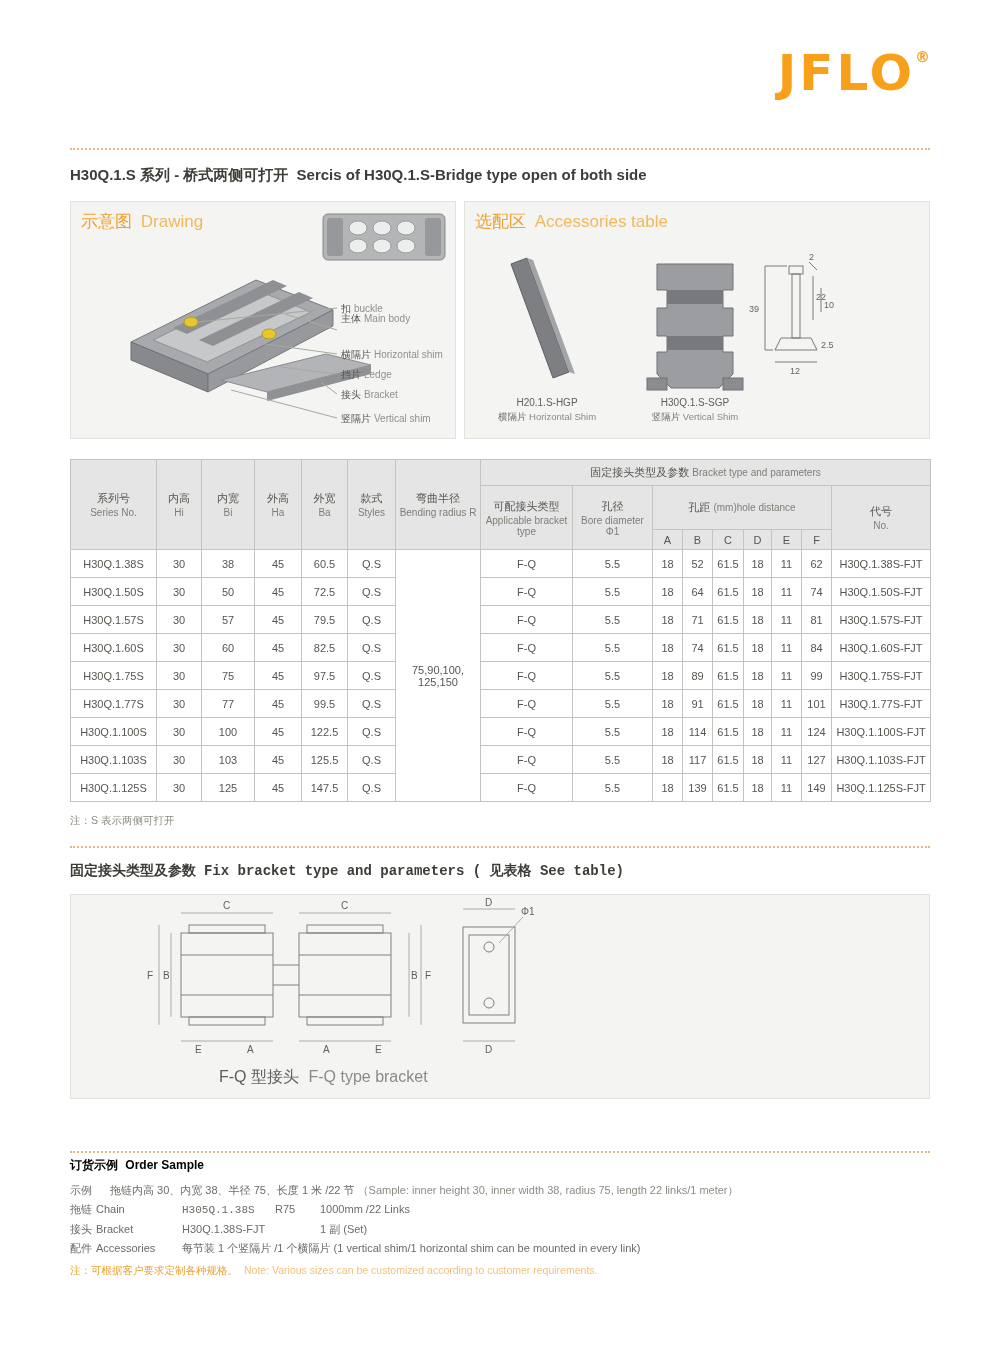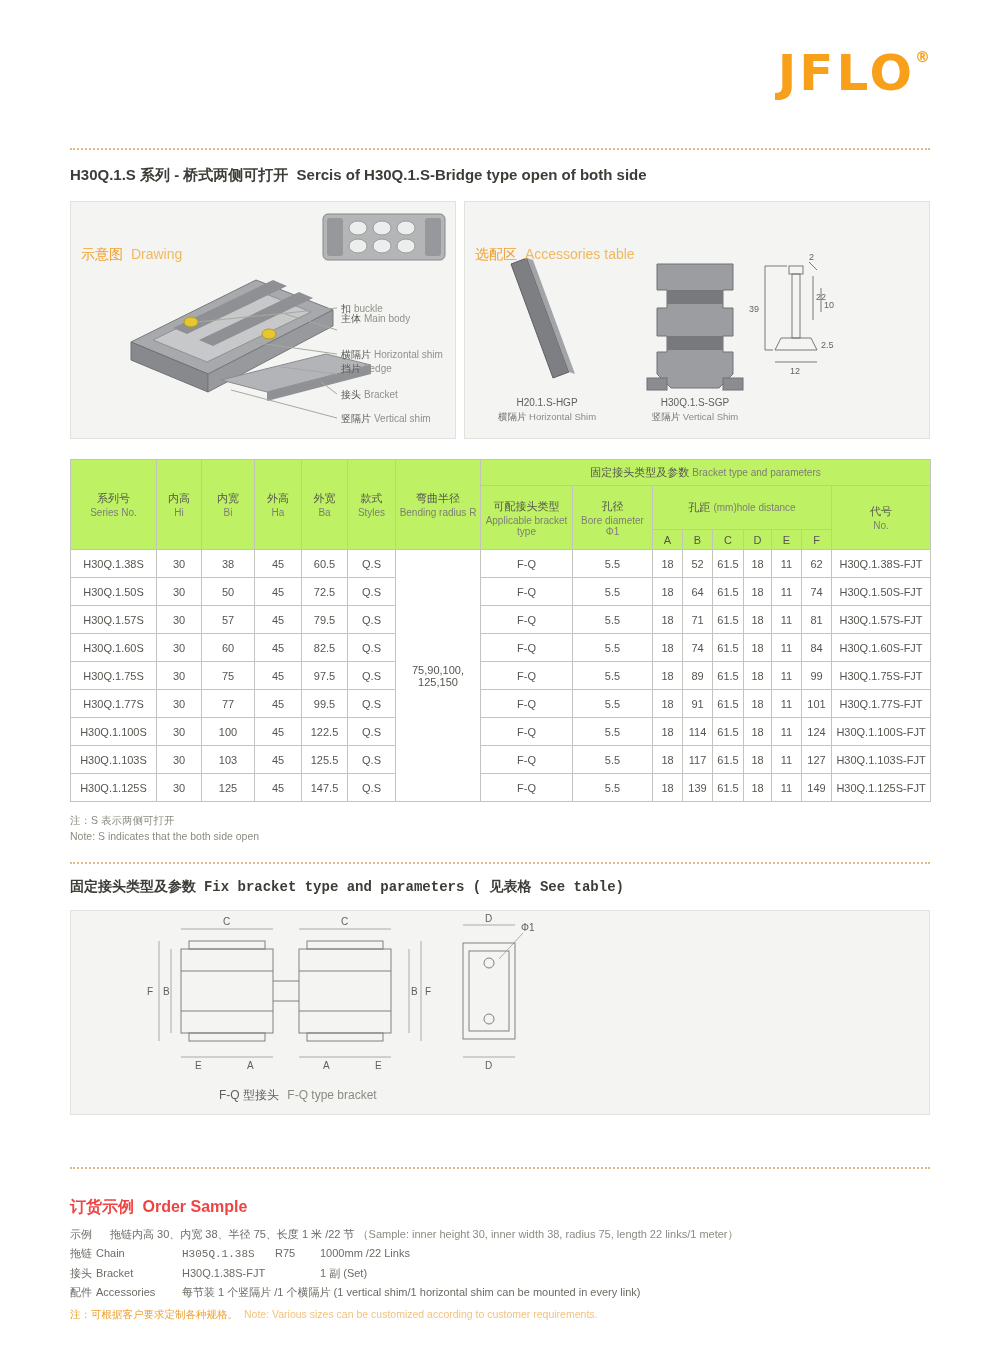--- a/index.html
+++ b/index.html
@@ -22,61 +22,61 @@
   .sep3 { margin-top:52px; }
 
   .page-title { margin-top:16px; font-size:15px; font-weight:bold; color:#3d3d38; }
   .page-title .en { margin-left:4px; }
 
   
   .panels { margin-top:16px; display:flex; gap:8px; }
   .panel { background:#f4f4f2; border:1px solid #e2e2dd; position:relative; }
   .drawing-panel { width:386px; height:238px; }
   .accessories-panel { width:466px; height:238px; }
-  .panel-label { position:absolute; top:8px; left:10px; font-size:14px; z-index:3;margin-top:36px; }
+  .panel-label { position:absolute; top:8px; left:10px; font-size:17px; z-index:3; }
   .panel-label .zh { color:#EFA02F; }
   .panel-label .en { color:#F0B95F; margin-left:4px; }
   .panel svg { position:absolute; left:0; top:0; }
 
   .callout { position:absolute; left:270px; font-size:10px; white-space:nowrap; z-index:3; }
   .callout .c-zh { color:#55564f; }
   .callout .c-en { color:#90918a; margin-left:3px; }
 
   .acc-caption { position:absolute; text-align:center; font-size:10px; line-height:14px; z-index:3; }
   .acc-caption .code { color:#60615a; display:block; }
   .acc-caption .nm { color:#8a8b83; display:block; font-size:9.5px; }
   .acc-caption .nm .zh { color:#6f706a; }
 
   
   .spec-table { margin-top:20px; border-collapse:collapse; table-layout:fixed; width:860px; }
   .spec-table th, .spec-table td { border:1px solid #c3c4be; text-align:center; vertical-align:middle; }
-  .spec-table th { background:#bef264; font-weight:normal; color:#55564f; font-size:11px; padding:3px 1px; }
+  .spec-table th { background:#e5e5e5; font-weight:normal; color:#55564f; font-size:11px; padding:3px 1px; }
   .spec-table td { background:#fff; font-size:11px; color:#55564f; height:28px; padding:2px; }
   .thzh { display:block; }
   .then { display:block; font-size:10px; color:#7d7e76; margin-top:1px; }
   .thsub { display:block; font-size:10px; color:#7d7e76; }
   .gzh { color:#55564f; }
   .gen { color:#7d7e76; font-size:10px; }
   tr.hdr1 th { height:26px; }
   tr.hdr2 th { height:44px; }
   tr.hdr3 th { height:20px; padding:1px; }
   .radius-cell { white-space:pre-line; }
 
   .table-notes { margin-top:10px; font-size:10.5px; line-height:16px; color:#8b8c82; }
 
   .section2-title { margin-top:14px; font-size:14px; font-weight:bold; color:#3d3d38; }
   .section2-title .en { margin-left:4px;font-family:Liberation Mono, monospace; }
 
   .bracket-panel { margin-top:14px; width:860px; height:205px; background:#f4f4f2; border:1px solid #e2e2dd; position:relative; }
-  .bracket-caption { position:absolute; left:148px; bottom:10px; font-size:12px; z-index:3; }
+  .bracket-caption { position:absolute; left:148px; bottom:10px; font-size:16px; z-index:3; }
   .bracket-caption .zh { color:#5f605a; }
   .bracket-caption .en { color:#8a8b83; margin-left:5px; }
 
   
-  .order-title { margin-top:28px; font-size:16px; font-weight:bold; color:#ef4444; }
+  .order-title { margin-top:4px; font-size:12px; font-weight:bold; color:#000000; }
   .order-title .en { margin-left:4px; }
   .o-line { margin-top:5px; font-size:11px; color:#6b6c65; line-height:14px; }
   .o-line:first-of-type { margin-top:9px; }
   .o-lab-s { display:inline-block; width:40px; }
   .o-lab { display:inline-block; width:112px; }
   .o-lab .en { margin-left:4px; }
   .o-col2 { display:inline-block; width:93px;font-family:Liberation Mono, monospace; }
   .o-col2w { display:inline-block; width:138px; }
   .o-col3 { display:inline-block; width:45px; }
   .o-paren { color:#8b8c84; }
@@ -145,21 +145,21 @@
           <line x1="214" y1="112" x2="266" y2="128"></line>
           <line x1="180" y1="140" x2="266" y2="152"></line>
           <line x1="210" y1="165" x2="266" y2="172"></line>
           <line x1="250" y1="180" x2="266" y2="192"></line>
           <line x1="160" y1="188" x2="266" y2="216"></line>
         </g>
       </svg>
       <div class="callout" style="top:100px"><span class="c-zh">扣</span><span class="c-en">buckle</span></div>
       <div class="callout" style="top:110px"><span class="c-zh">主体</span><span class="c-en">Main body</span></div>
       <div class="callout" style="top:146px"><span class="c-zh">横隔片</span><span class="c-en">Horizontal shim</span></div>
-      <div class="callout" style="top:160px"><span class="c-zh">挡片</span><span class="c-en">Ledge</span></div>
+      <div class="callout" style="top:166px"><span class="c-zh">挡片</span><span class="c-en">Ledge</span></div>
       <div class="callout" style="top:186px"><span class="c-zh">接头</span><span class="c-en">Bracket</span></div>
       <div class="callout" style="top:210px"><span class="c-zh">竖隔片</span><span class="c-en">Vertical shim</span></div>
     </div>
 
     <div class="panel accessories-panel">
       <div class="panel-label">
         <span class="zh">选配区</span>
         <span class="en">Accessories table</span>
       </div>
       <svg width="466" height="238" viewBox="0 0 466 238">
@@ -436,21 +436,20 @@
           <td>18</td>
           <td>11</td>
           <td>149</td>
           <td>H30Q.1.125S-FJT</td>
         </tr>
       </tbody>
   </table>
 
   <div class="table-notes">
     <div>注：S 表示两侧可打开</div>
-    <div>Note: S indicates that the both side open</div>
   </div>
 
   <div class="dot-sep sep2"></div>
 
   <h2 class="section2-title">
     <span class="zh">固定接头类型及参数</span>
     <span class="en">Fix bracket type and parameters ( 见表格 See table)</span>
   </h2>
 
   <div class="bracket-panel">

